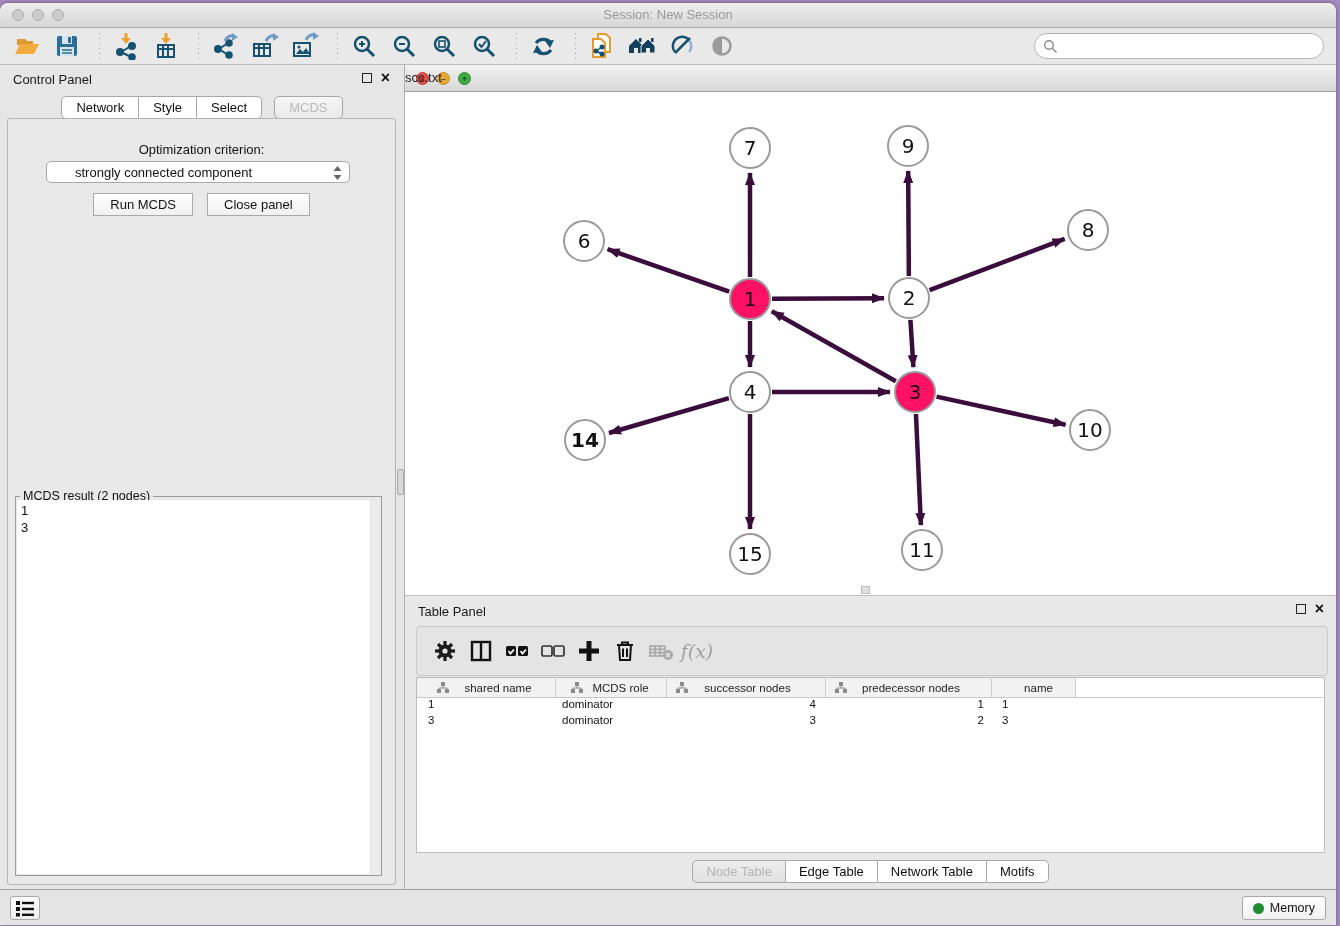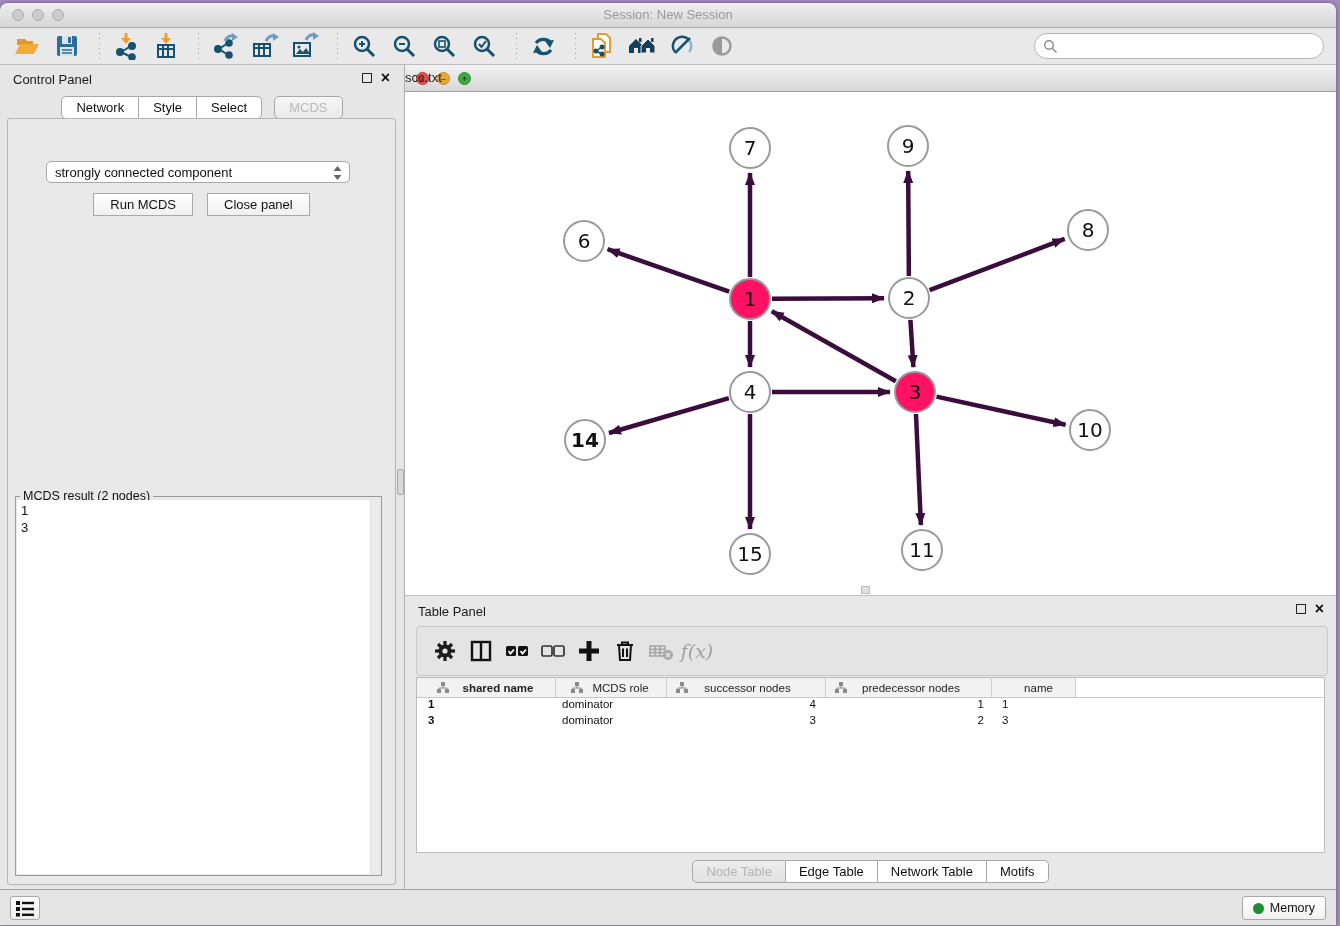--- a/index.html
+++ b/index.html
@@ -54,21 +54,21 @@
   .seg.lastjoined { border-radius:0 5px 5px 0; }
   .seg.mcds { border-left-width:1px; border-radius:5px; margin-left:12px;
     background:linear-gradient(#f7f7f7,#e9e9e9); color:#b9b9b9; }
 
   .cp-pane { position:absolute; left:7px; right:8px; top:53px; bottom:4px;
     border:1px solid #b5b5b5; border-radius:3px; background:#e9e9e9; }
   .opt-label { position:absolute; left:0; right:0; top:23px; text-align:center;
     font-size:13px; color:#111; }
   .criterion { position:absolute; left:38px; right:45px; top:42px; height:22px;
     background:#fff; border:1px solid #a9a9a9; border-radius:5px;
-    font-size:13px; color:#111; display:flex; align-items:center; padding-left:8px; }
+    font-size:13px; color:#111; display:flex; align-items:center; padding-left:28px; }
   .criterion .updown { position:absolute; right:6px; top:2px; }
   .btnrow { position:absolute; left:0; right:0; top:74px; display:flex;
     justify-content:center; gap:14px; }
   .pushbtn { background:linear-gradient(#ffffff,#f0f0f0); border:1px solid #a9a9a9;
     border-radius:0; font-size:13px; color:#111; padding:3px 16px;
     font-family:"Liberation Sans",sans-serif; }
 
   .groupbox { position:absolute; left:7px; right:13px; top:377px; bottom:8px;
     border:1px solid #9a9a9a; }
   .groupbox .legend { position:absolute; top:-8px; left:4px; background:#e9e9e9;
@@ -120,21 +120,21 @@
   .tp-table { position:absolute; left:11px; right:11px; top:81px; height:176px;
     background:#fff; border:1px solid #bdbdbd; overflow:hidden; }
   .tp-hrow { position:relative; height:20px; display:flex;
     border-bottom:1px solid #c9c9c9; }
   .th { background:#f2f2f2; border-right:1px solid #cfcfcf; display:flex;
     align-items:center; font-size:11.5px; color:#222; }
   .th .treeicon { margin:0 6px 0 9px; }
   .th .thlabel { flex:1; text-align:center; padding-right:14px; }
   .tr { display:flex; height:16px; font-size:11.5px; color:#111; }
   .td { overflow:hidden; white-space:nowrap; }
-  .c0 { width:139px; padding-left:11px;font-weight:bold; }
+  .c0 { width:139px; padding-left:11px; }
   .c1 { width:111px; padding-left:6px; }
   .c2 { width:159px; text-align:right; padding-right:10px; }
   .c3 { width:166px; text-align:right; padding-right:8px; }
   .c4 { width:84px; padding-left:10px; }
 
   .tp-tabs { position:absolute; left:0; right:0; bottom:6px; display:flex; justify-content:center; }
   .tp-tabs .seg { padding:3px 13px; }
   .tp-tabs .seg.active { background:linear-gradient(#ededed,#e2e2e2); color:#b5b5b5; }
 
   
@@ -335,20 +335,21 @@
           <div class="closex">×</div>
         </div>
       </div>
       <div class="cp-tabs">
         <div class="seg first">Network</div>
         <div class="seg">Style</div>
         <div class="seg lastjoined">Select</div>
         <div class="seg mcds">MCDS</div>
       </div>
       <div class="cp-pane">
+        <div class="opt-label">Optimization criterion:</div>
         <div class="criterion">
           <span>strongly connected component</span>
           <svg class="updown" width="11" height="18" viewBox="0 0 11 18">
             <path d="M5.5 2 L9.5 7 H1.5 Z" fill="#666"></path>
             <path d="M5.5 16 L1.5 11 H9.5 Z" fill="#666"></path>
           </svg>
         </div>
         <div class="btnrow">
           <button class="pushbtn">Run MCDS</button>
           <button class="pushbtn">Close panel</button>

